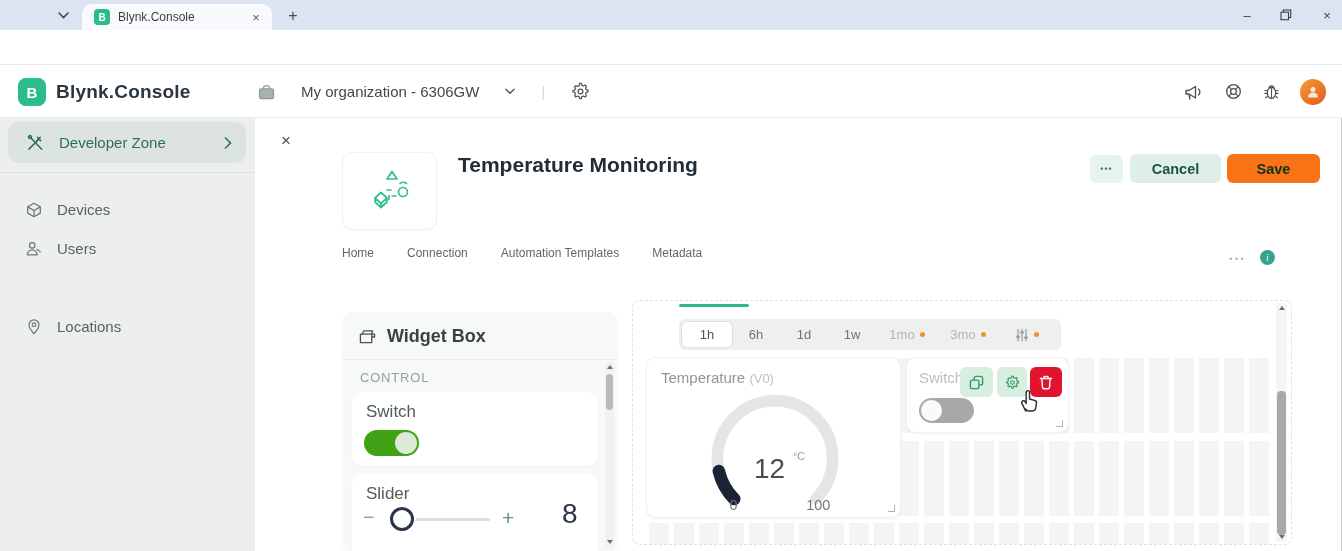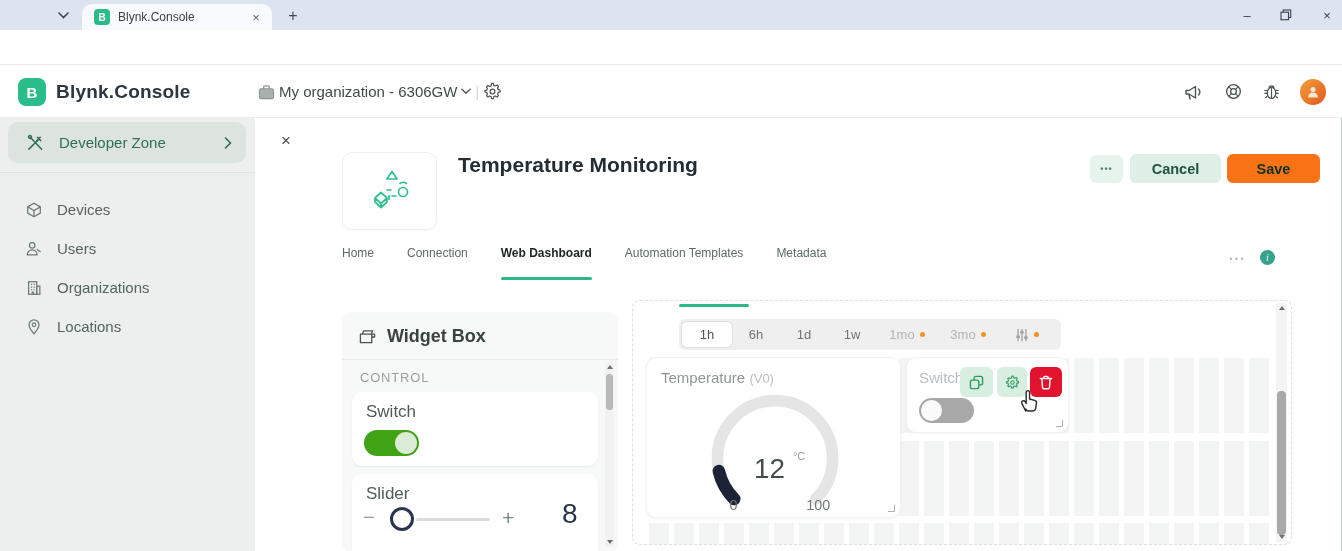--- a/index.html
+++ b/index.html
@@ -26,21 +26,21 @@
   .star{color:#5f6368;font-size:15px;}
   .toolbar-right{right:10px;top:33px;display:flex;align-items:center;gap:14px;height:28px;}
   .avatar-chip{width:24px;height:24px;border-radius:50%;background:#d2e3fc;display:flex;align-items:center;justify-content:center;}
   .menu-dots{font-size:15px;color:#474b4f;}
   .tb-divider{width:1px;height:16px;background:#d5d9de;}
 
   
   .app-header{left:0;top:65px;width:1342px;height:53px;background:#fff;border-bottom:1px solid #ececec;}
   .logo{left:18px;top:78px;width:28px;height:28px;border-radius:8px;background:#2bbd89;color:#fff;font-weight:bold;font-size:15px;display:flex;align-items:center;justify-content:center;}
   .brand{left:56px;top:65px;height:53px;display:flex;align-items:center;font-size:19px;font-weight:bold;color:#2c363e;letter-spacing:.2px;}
-  .org-bar{left:258px;top:65px;height:53px;display:flex;align-items:center;gap:4px;color:#414b46;font-size:15px;}
+  .org-bar{left:258px;top:65px;height:53px;display:flex;align-items:center;gap:26px;color:#414b46;font-size:15px;}
   .org-divider{color:#d4d7d5;font-size:14px;}
   .header-icons{right:16px;top:65px;height:53px;display:flex;align-items:center;gap:20px;color:#4c5550;}
   .avatar-orange{width:26px;height:26px;border-radius:50%;background:linear-gradient(135deg,#f0a03a,#e4571b);display:flex;align-items:center;justify-content:center;}
 
   
   .sidebar{left:0;top:118px;width:255px;height:433px;background:#edefee;}
   .side-active{left:8px;top:4px;width:238px;height:41px;background:#dde3df;border-radius:10px;display:flex;align-items:center;padding:0 14px 0 18px;color:#2e6f58;font-size:15px;}
   .side-active .lbl{flex:1;margin-left:14px;}
   .side-divider{left:0;top:54px;width:255px;height:1px;background:#dfe2e0;}
   .side-item{left:0;width:255px;height:39px;display:flex;align-items:center;padding-left:25px;color:#57635e;font-size:15px;}
@@ -234,28 +234,20 @@
       <span class="lbl">Devices</span>
     </div>
     <div class="abs side-item" style="top:111px;">
       <svg width="18" height="18" viewBox="0 0 20 20">
           <circle cx="8" cy="6" r="3" fill="none" stroke="#6e7a74" stroke-width="1.4"></circle>
           <path d="M2.5 16.5a5.5 5.5 0 0 1 11 0z" fill="none" stroke="#6e7a74" stroke-width="1.4" stroke-linejoin="round"></path>
           <path d="M13.5 10.5 17 13" stroke="#6e7a74" stroke-width="1.4" stroke-linecap="round"></path>
         </svg>
       <span class="lbl">Users</span>
     </div>
-    <div class="abs side-item" style="top:150px;">
-      <svg width="18" height="18" viewBox="0 0 20 20">
-          <rect x="4" y="3" width="9" height="14" fill="none" stroke="#6e7a74" stroke-width="1.4"></rect>
-          <rect x="13" y="8" width="3.5" height="9" fill="none" stroke="#6e7a74" stroke-width="1.4"></rect>
-          <path d="M6.5 6h1.5M9.5 6H11M6.5 9h1.5M9.5 9H11M6.5 12h1.5M9.5 12H11M8 17v-2.5h1.5V17" stroke="#6e7a74" stroke-width="1.2" fill="none"></path>
-        </svg>
-      <span class="lbl">Organizations</span>
-    </div>
     <div class="abs side-item" style="top:189px;">
       <svg width="18" height="18" viewBox="0 0 20 20">
           <path d="M10 2a5.5 5.5 0 0 1 5.5 5.5c0 4-5.5 10-5.5 10s-5.5-6-5.5-10A5.5 5.5 0 0 1 10 2z" fill="none" stroke="#6e7a74" stroke-width="1.4" stroke-linejoin="round"></path>
           <circle cx="10" cy="7.5" r="2" fill="none" stroke="#6e7a74" stroke-width="1.3"></circle>
         </svg>
       <span class="lbl">Locations</span>
     </div>
   </div>
 
   <div class="abs close-x">×</div>
@@ -269,21 +261,20 @@
     </svg>
   </div>
   <div class="abs page-title">Temperature Monitoring</div>
   <div class="abs btn btn-more">•••</div>
   <div class="abs btn btn-cancel">Cancel</div>
   <div class="abs btn btn-save">Save</div>
 
   <div class="abs tabs">
     <div class="tab-item">Home</div>
     <div class="tab-item">Connection</div>
-    <div class="tab-item active">Web Dashboard</div>
     <div class="tab-item">Automation Templates</div>
     <div class="tab-item">Metadata</div>
   </div>
   <div class="abs tabs-more">⋯</div>
   <div class="abs tabs-info">i</div>
 
   <div class="abs panel">
     <div class="panel-head">
       <svg width="19" height="17" viewBox="0 0 20 18">
           <path d="M2.5 6.5h12v9h-12z" fill="none" stroke="#4b5550" stroke-width="1.4" stroke-linejoin="round"></path>

